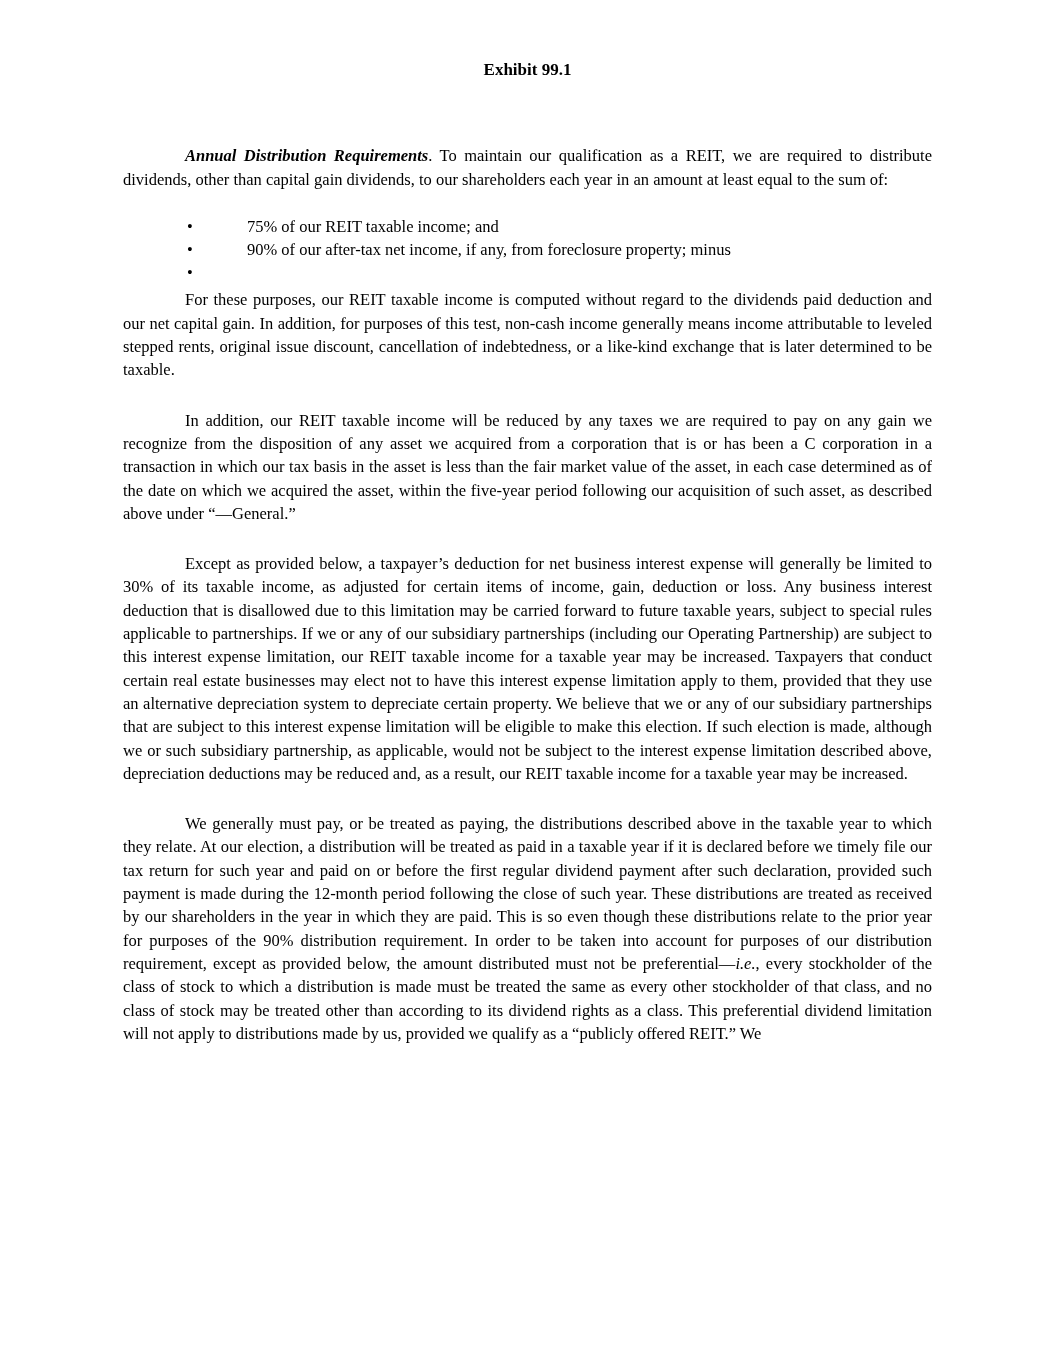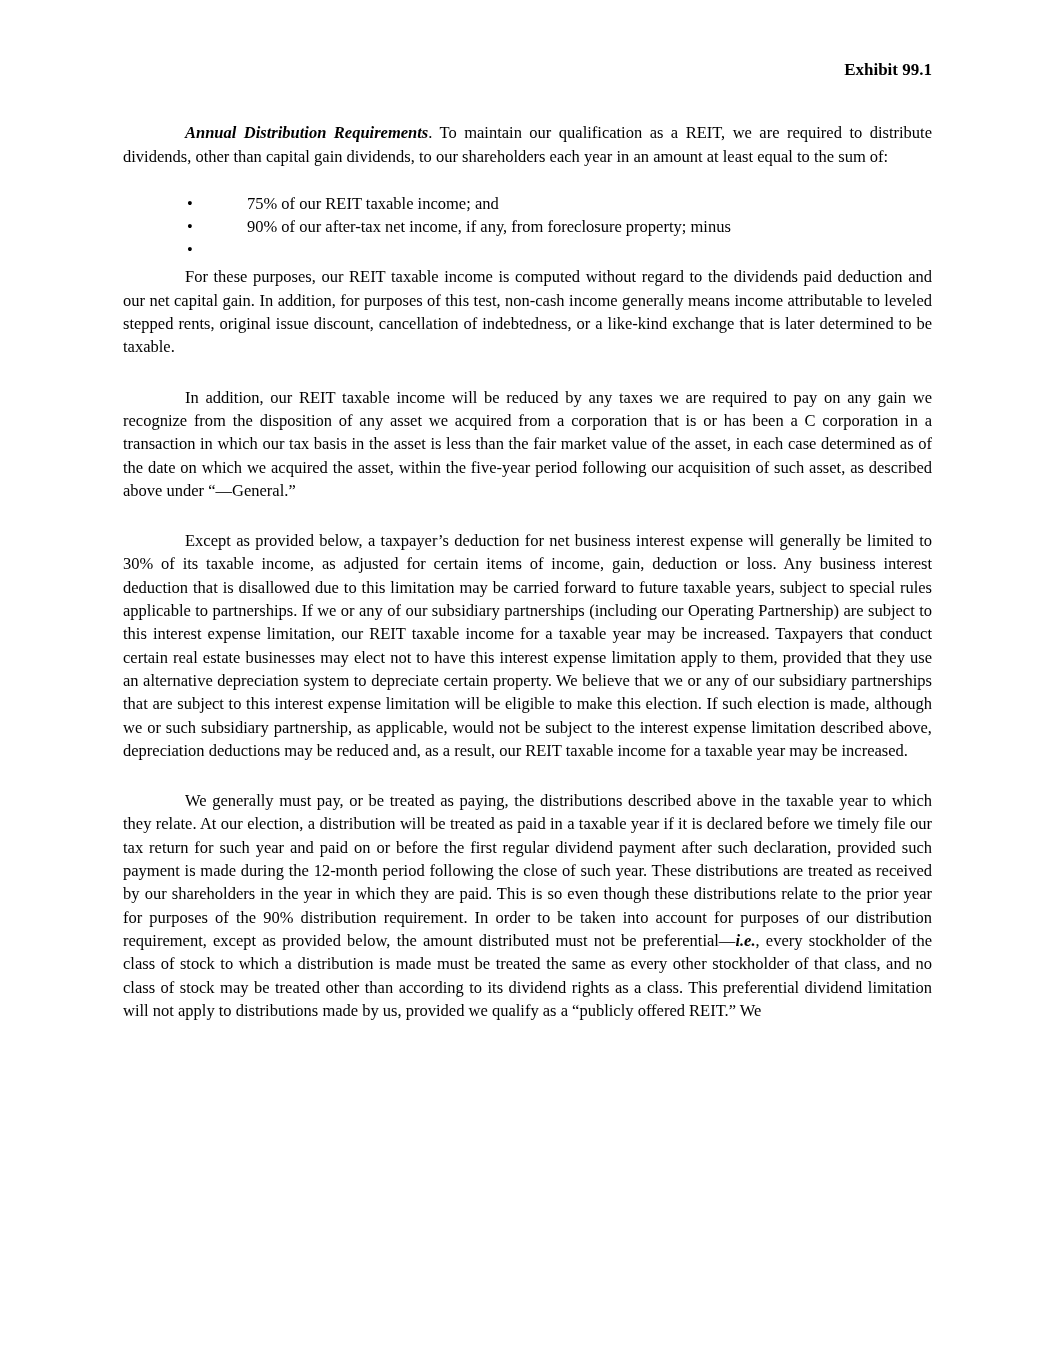--- a/index.html
+++ b/index.html
@@ -14,40 +14,39 @@
     box-sizing: border-box;
     background: #ffffff;
     color: #000000;
     font-family: "Liberation Serif", "DejaVu Serif", serif;
     font-size: 16.5px;
     line-height: 23.3px;
     padding: 58px 123px 0 123px;
     overflow: hidden;
   }
   .exhibit-label {
-    text-align: right;
+    text-align: center;
     font-weight: bold;
     font-size: 17px;
     margin: 0;
   }
   p.para {
     margin: 27px 0 0 0;
     text-align: justify;
     text-indent: 62px;
   }
   p.para.first {
-    margin-top: 40px;
+    margin-top: 63px;
   }
   .lead-bi {
     font-weight: bold;
     font-style: italic;
   }
   .italic {
     font-style: italic;
-    font-weight: bold;
   }
   ul.bullet-list {
     list-style: none;
     margin: 24px 0 0 0;
     padding: 0;
   }
   ul.bullet-list li {
     position: relative;
     padding-left: 124px;
     text-align: justify;

